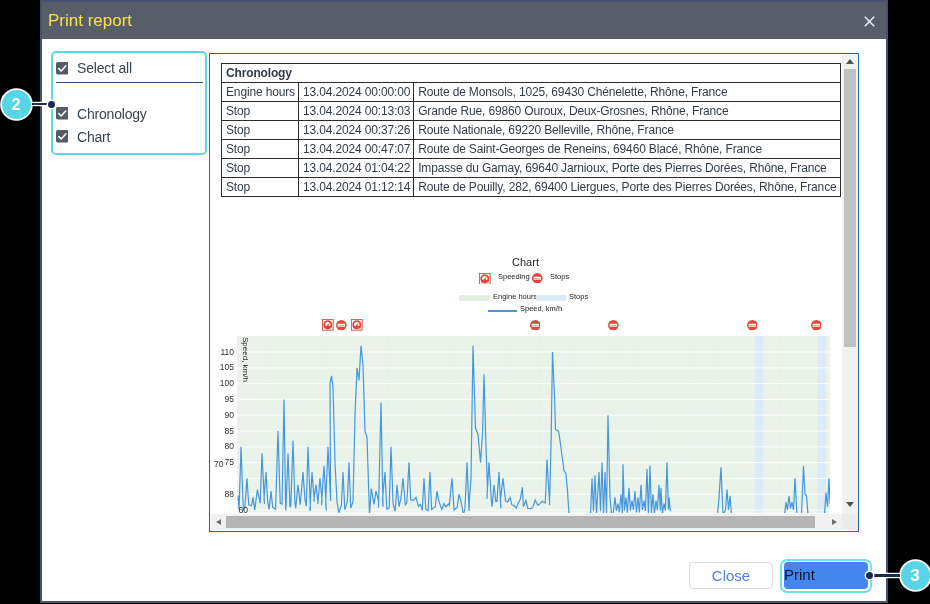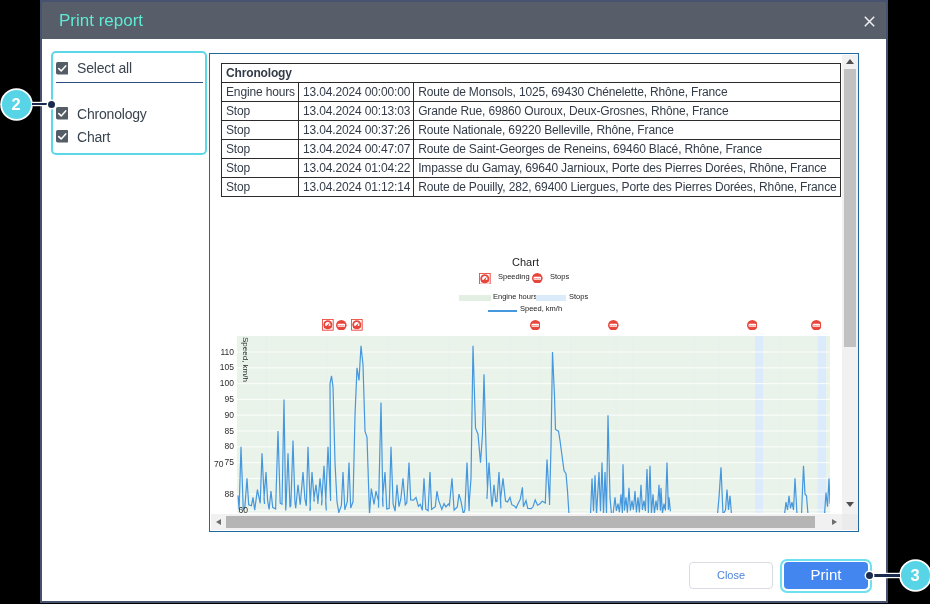--- a/index.html
+++ b/index.html
@@ -1,27 +1,27 @@
 <!DOCTYPE html>
 <html><head><meta charset="utf-8">
 <style>
 * { margin:0; padding:0; box-sizing:border-box; }
 body { width:930px; height:604px; background:#000; font-family:"Liberation Sans",sans-serif; overflow:hidden; position:relative; }
 .dlg { position:absolute; left:40px; top:0; width:848px; height:603px; background:#fff; border:2px solid #47536e; }
-.hdr { position:absolute; left:42px; top:2px; width:844px; height:37px; background:#575e69; color:#5eead4; font-size:17px; font-weight:500; line-height:37px; padding-left:17px; }
+.hdr { position:absolute; left:42px; top:2px; width:844px; height:37px; background:#575e69; color:#fde047; font-size:17px; font-weight:500; line-height:37px; padding-left:6px; }
 .panel { position:absolute; left:50.5px; top:51px; width:156px; height:104px; border:2px solid #5cd7e8; border-radius:5px; background:#fff; }
 .lbl { position:absolute; left:77px; font-size:14px; color:#3a444f; line-height:14px; letter-spacing:-0.2px; }
 .prev { position:absolute; left:209px; top:53px; width:650px; height:479px; border:1.5px solid #1f699e; background:#fff; }
 .clip { position:absolute; left:210.5px; top:54.5px; width:631.5px; height:460px; overflow:hidden; }
 table.chrono { position:absolute; left:10.5px; top:8.5px; border-collapse:collapse; font-size:12px; letter-spacing:-0.15px; color:#333c48; white-space:nowrap; }
 table.chrono td { border:1px solid #2b2b2b; height:19px; padding:0 3px 0 4px; }
 table.chrono td.hd { font-weight:bold; }
-.cbtn { position:absolute; left:689px; top:562px; width:84px; height:27px; border:1px solid #d9dde2; border-radius:4px; background:#fff; color:#4e83db; font-size:11px; text-align:center; line-height:25px; }
+.cbtn { position:absolute; left:689px; top:562px; width:84px; height:27px; border:1px solid #d9dde2; border-radius:4px; background:#fff; color:#4e83db; font-size:15px; text-align:center; line-height:25px; }
 .pring { position:absolute; left:779.5px; top:558.5px; width:92px; height:34px; border:2px solid #6fe0ef; border-radius:7px; }
-.pbtn { position:absolute; left:784px; top:562px; width:84px; height:26.5px; border-radius:4px; background:#4486f0; color:#ffffff; font-size:15px; text-align:center; line-height:26.5px; }
+.pbtn { position:absolute; left:784px; top:562px; width:84px; height:26.5px; border-radius:4px; background:#4486f0; color:#0f172a; font-size:15px; text-align:left; line-height:26.5px; }
 .leg { position:absolute; font-size:7.5px; color:#1d1d1d; line-height:8px; white-space:nowrap; }
 .sb { position:absolute; background:#f1f1f1; }
 .arr { position:absolute; width:0; height:0; }
 </style></head>
 <body>
 <div class="dlg"></div>
 <div class="hdr">Print report</div>
 <svg style="position:absolute;left:864px;top:15.5px" width="11" height="11" viewBox="0 0 11 11">
     <path d="M0.8 0.8 L10.2 10.2 M10.2 0.8 L0.8 10.2" stroke="#edeff1" stroke-width="1.5"></path>
   </svg>

